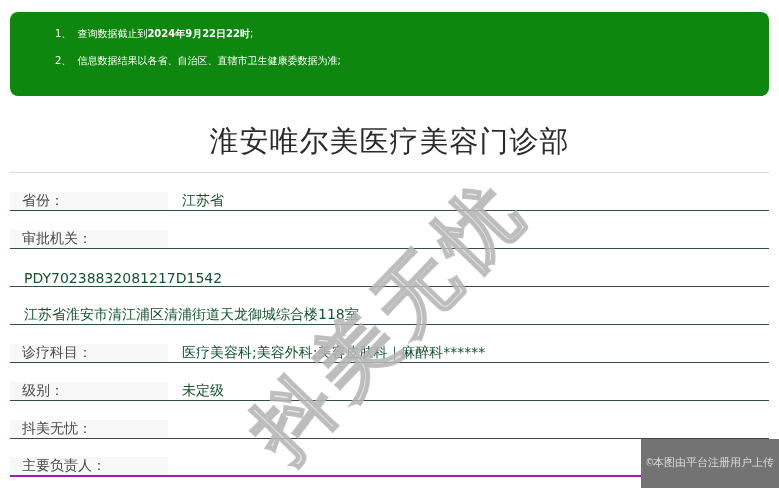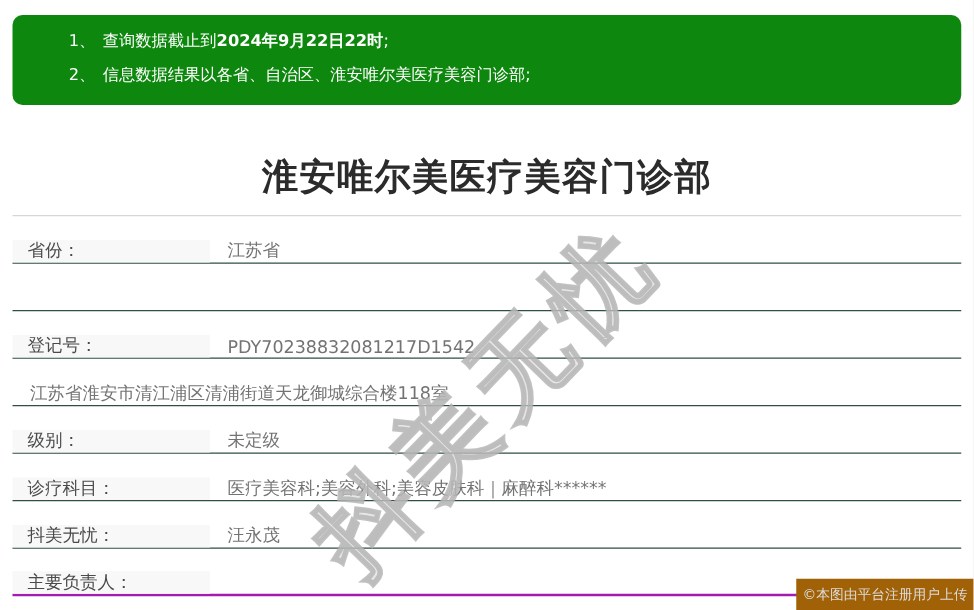--- a/index.html
+++ b/index.html
@@ -10,39 +10,39 @@
     height: 488px;
     background: #ffffff;
     overflow: hidden;
     font-family: "DejaVu Sans", "Liberation Sans", sans-serif;
   }
 
   
   .notice {
     position: absolute;
     left: 10px; top: 12px;
-    width: 759px; height: 72px;
+    width: 759px; height: 84px;
     background: #0e870e;
     border-radius: 8px;
     color: #ffffff;
-    font-size: 13px;
+    font-size: 10px;
     padding: 8px 10px 0 45px;
   }
   .notice-line { line-height: 27px; white-space: nowrap; }
   .notice-num { margin-right: 6px; }
   .notice-bold { font-weight: bold; }
 
   
   .title {
     position: absolute;
     left: 0; top: 122px;
     width: 100%;
     text-align: center;
     font-size: 29px;
-    font-weight: bold;
+    font-weight: normal;
     color: #2b2b2b;
     letter-spacing: 1px;
   }
 
   
   .info-table {
     position: absolute;
     left: 10px; top: 172px;
     width: 759px;
     border-top: 1px solid #d6d6d6;
@@ -59,21 +59,21 @@
     flex: 0 0 158px;
     background: #f8f8f8;
     color: #4a4a4a;
     font-size: 14px;
     display: flex;
     align-items: center;
     padding-left: 12px;
   }
   .cell-value {
     flex: 1;
-    color: #737373;
+    color: #14532d;
     font-size: 14px;
     display: flex;
     align-items: center;
     padding-left: 14px;
     white-space: nowrap;
   }
 
   
   .watermark {
     position: absolute;
@@ -90,70 +90,70 @@
     text-shadow: 0 0 1px rgba(160,160,160,0.4);
     pointer-events: none;
     z-index: 6;
     white-space: nowrap;
   }
 
   
   .badge {
     position: absolute;
     right: 0; bottom: 0;
-    background: #a16207;
+    background: #737373;
     color: #dcdcdc;
     font-size: 11px;
     line-height: 17px;
-    padding: 4px 5px;
+    padding: 16px 5px;
     z-index: 7;
     white-space: nowrap;
+    font-family: Liberation Mono, monospace;
   }
 </style>
 </head>
 <body>
 
 <div class="page">
 
   <div class="notice">
     <div class="notice-line">
       <span class="notice-num">1、</span><span>查询数据截止到</span><span class="notice-bold">2024年9月22日22时</span><span>;</span>
     </div>
     <div class="notice-line">
-      <span class="notice-num">2、</span><span>信息数据结果以各省、自治区、淮安唯尔美医疗美容门诊部;</span><span class="notice-bold"></span><span></span>
+      <span class="notice-num">2、</span><span>信息数据结果以各省、自治区、直辖市卫生健康委数据为准;</span><span class="notice-bold"></span><span></span>
     </div>
   </div>
 
   <div class="title">淮安唯尔美医疗美容门诊部</div>
 
   <div class="info-table">
     <div class="row">
       <div class="cell-label">省份：</div>
       <div class="cell-value">江苏省</div>
     </div>
     <div class="row">
+      <div class="cell-label">审批机关：</div>
     </div>
     <div class="row">
-      <div class="cell-label">登记号：</div>
       <div class="cell-value">PDY70238832081217D1542</div>
     </div>
     <div class="row">
       <div class="cell-value">江苏省淮安市清江浦区清浦街道天龙御城综合楼118室</div>
     </div>
     <div class="row">
+      <div class="cell-label">诊疗科目：</div>
+      <div class="cell-value">医疗美容科;美容外科;美容皮肤科｜麻醉科******</div>
+    </div>
+    <div class="row">
       <div class="cell-label">级别：</div>
       <div class="cell-value">未定级</div>
     </div>
     <div class="row">
-      <div class="cell-label">诊疗科目：</div>
-      <div class="cell-value">医疗美容科;美容外科;美容皮肤科｜麻醉科******</div>
-    </div>
-    <div class="row">
       <div class="cell-label">抖美无忧：</div>
-      <div class="cell-value">汪永茂</div>
     </div>
     <div class="row">
       <div class="cell-label">主要负责人：</div>
     </div>
   </div>
 
   <div class="watermark">抖美无忧</div>
 
   <div class="badge">©本图由平台注册用户上传</div>
 

